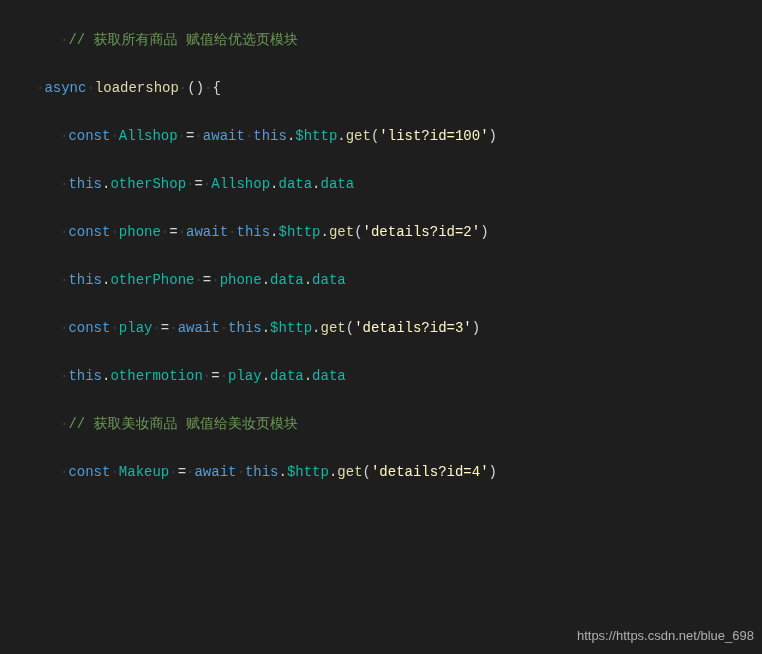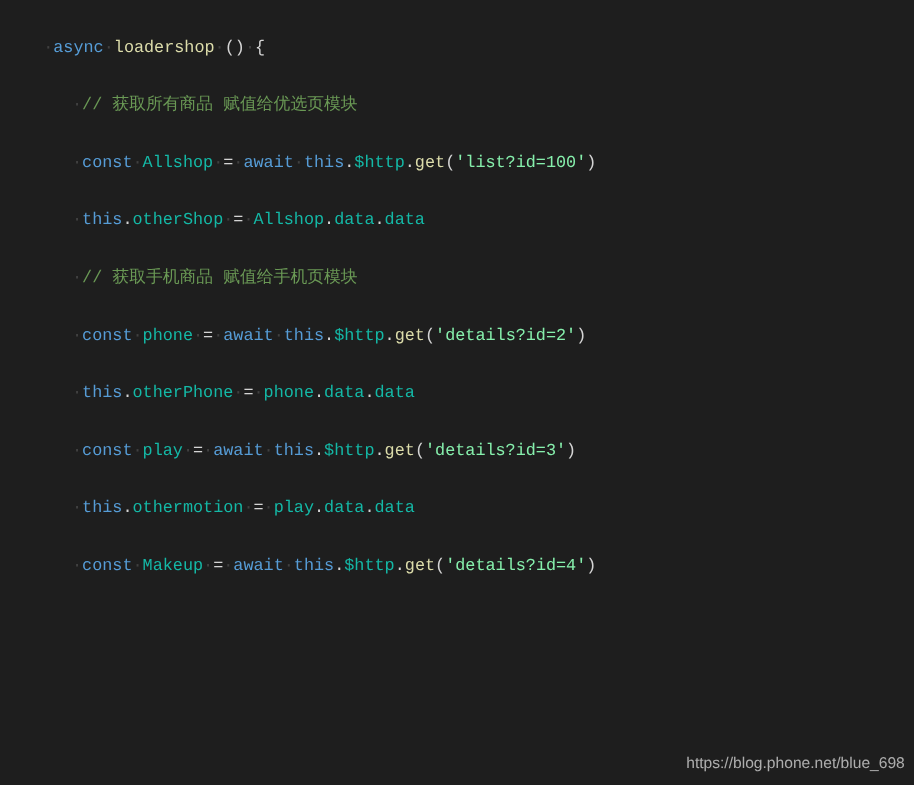--- a/index.html
+++ b/index.html
@@ -16,57 +16,57 @@
   position: relative;
 }
 .code-area { white-space: pre; padding-left: 12px; }
 .line { display: block; }
 .indent1 { padding-left: 24px; }
 .indent2 { padding-left: 48px; }
 .tk-comment { color: #6a9955; }
 .tk-keyword { color: #569cd6; }
 .tk-var { color: #14b8a6; }
 .tk-func { color: #dcdcaa; }
-.tk-string { color: #86efac; }
+.tk-string { color: #fef9c3; }
 .tk-punc { color: #d4d4d4; }
 .tk-this { color: #569cd6; margin-top: 48px; }
 .ws-dot { color: #404040; }
 .watermark {
   position: absolute;
   bottom: 6px;
   right: 8px;
   color: #ddd;
   font-size: 13px;
   opacity: 0.75;
   font-family: Arial, sans-serif;
 }
 </style>
 </head>
 <body>
 
 <div class="code-area">
+<span class="line indent2"><span class="ws-dot">·</span><span class="tk-comment">// 获取所有商品 赋值给优选页模块</span></span>
 <span class="line indent1"><span class="ws-dot">·</span><span class="tk-keyword">async</span><span class="ws-dot">·</span><span class="tk-func">loadershop</span><span class="ws-dot">·</span><span class="tk-punc">()</span><span class="ws-dot">·</span><span class="tk-punc">{</span></span>
-<span class="line indent2"><span class="ws-dot">·</span><span class="tk-comment">// 获取所有商品 赋值给优选页模块</span></span>
 <span class="line indent2"><span class="ws-dot">·</span><span class="tk-keyword">const</span><span class="ws-dot">·</span><span class="tk-var">Allshop</span><span class="ws-dot">·</span><span class="tk-punc">=</span><span class="ws-dot">·</span><span class="tk-keyword">await</span><span class="ws-dot">·</span><span class="tk-this">this</span><span class="tk-punc">.</span><span class="tk-var">$http</span><span class="tk-punc">.</span><span class="tk-func">get</span><span class="tk-punc">(</span><span class="tk-string">'list?id=100'</span><span class="tk-punc">)</span></span>
 <span class="line indent2"><span class="ws-dot">·</span><span class="tk-this">this</span><span class="tk-punc">.</span><span class="tk-var">otherShop</span><span class="ws-dot">·</span><span class="tk-punc">=</span><span class="ws-dot">·</span><span class="tk-var">Allshop</span><span class="tk-punc">.</span><span class="tk-var">data</span><span class="tk-punc">.</span><span class="tk-var">data</span></span>
-<span class="line indent2"><span class="ws-dot">·</span><span class="tk-comment">// 获取手机商品 赋值给手机页模块</span></span>
 <span class="line indent2"><span class="ws-dot">·</span><span class="tk-keyword">const</span><span class="ws-dot">·</span><span class="tk-var">phone</span><span class="ws-dot">·</span><span class="tk-punc">=</span><span class="ws-dot">·</span><span class="tk-keyword">await</span><span class="ws-dot">·</span><span class="tk-this">this</span><span class="tk-punc">.</span><span class="tk-var">$http</span><span class="tk-punc">.</span><span class="tk-func">get</span><span class="tk-punc">(</span><span class="tk-string">'details?id=2'</span><span class="tk-punc">)</span></span>
 <span class="line indent2"><span class="ws-dot">·</span><span class="tk-this">this</span><span class="tk-punc">.</span><span class="tk-var">otherPhone</span><span class="ws-dot">·</span><span class="tk-punc">=</span><span class="ws-dot">·</span><span class="tk-var">phone</span><span class="tk-punc">.</span><span class="tk-var">data</span><span class="tk-punc">.</span><span class="tk-var">data</span></span>
 <span class="line indent2"><span class="ws-dot">·</span><span class="tk-keyword">const</span><span class="ws-dot">·</span><span class="tk-var">play</span><span class="ws-dot">·</span><span class="tk-punc">=</span><span class="ws-dot">·</span><span class="tk-keyword">await</span><span class="ws-dot">·</span><span class="tk-this">this</span><span class="tk-punc">.</span><span class="tk-var">$http</span><span class="tk-punc">.</span><span class="tk-func">get</span><span class="tk-punc">(</span><span class="tk-string">'details?id=3'</span><span class="tk-punc">)</span></span>
 <span class="line indent2"><span class="ws-dot">·</span><span class="tk-this">this</span><span class="tk-punc">.</span><span class="tk-var">othermotion</span><span class="ws-dot">·</span><span class="tk-punc">=</span><span class="ws-dot">·</span><span class="tk-var">play</span><span class="tk-punc">.</span><span class="tk-var">data</span><span class="tk-punc">.</span><span class="tk-var">data</span></span>
+<span class="line indent2"><span class="ws-dot">·</span><span class="tk-comment">// 获取美妆商品 赋值给美妆页模块</span></span>
 <span class="line indent2"><span class="ws-dot">·</span><span class="tk-keyword">const</span><span class="ws-dot">·</span><span class="tk-var">Makeup</span><span class="ws-dot">·</span><span class="tk-punc">=</span><span class="ws-dot">·</span><span class="tk-keyword">await</span><span class="ws-dot">·</span><span class="tk-this">this</span><span class="tk-punc">.</span><span class="tk-var">$http</span><span class="tk-punc">.</span><span class="tk-func">get</span><span class="tk-punc">(</span><span class="tk-string">'details?id=4'</span><span class="tk-punc">)</span></span>
 <span class="line indent2"></span>
 
 
 
 
 
 
 
 
 
 
 
 
 
 </div>
 
-<div class="watermark">https://blog.phone.net/blue_698</div>
+<div class="watermark">https://https.csdn.net/blue_698</div>
 
 </body></html>

